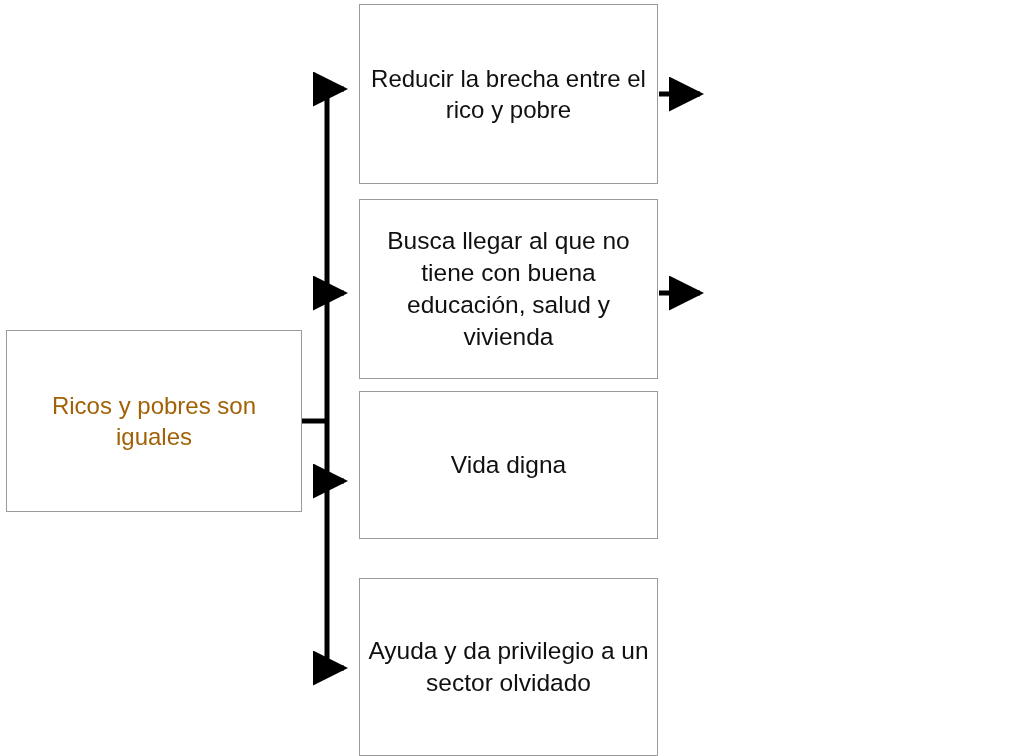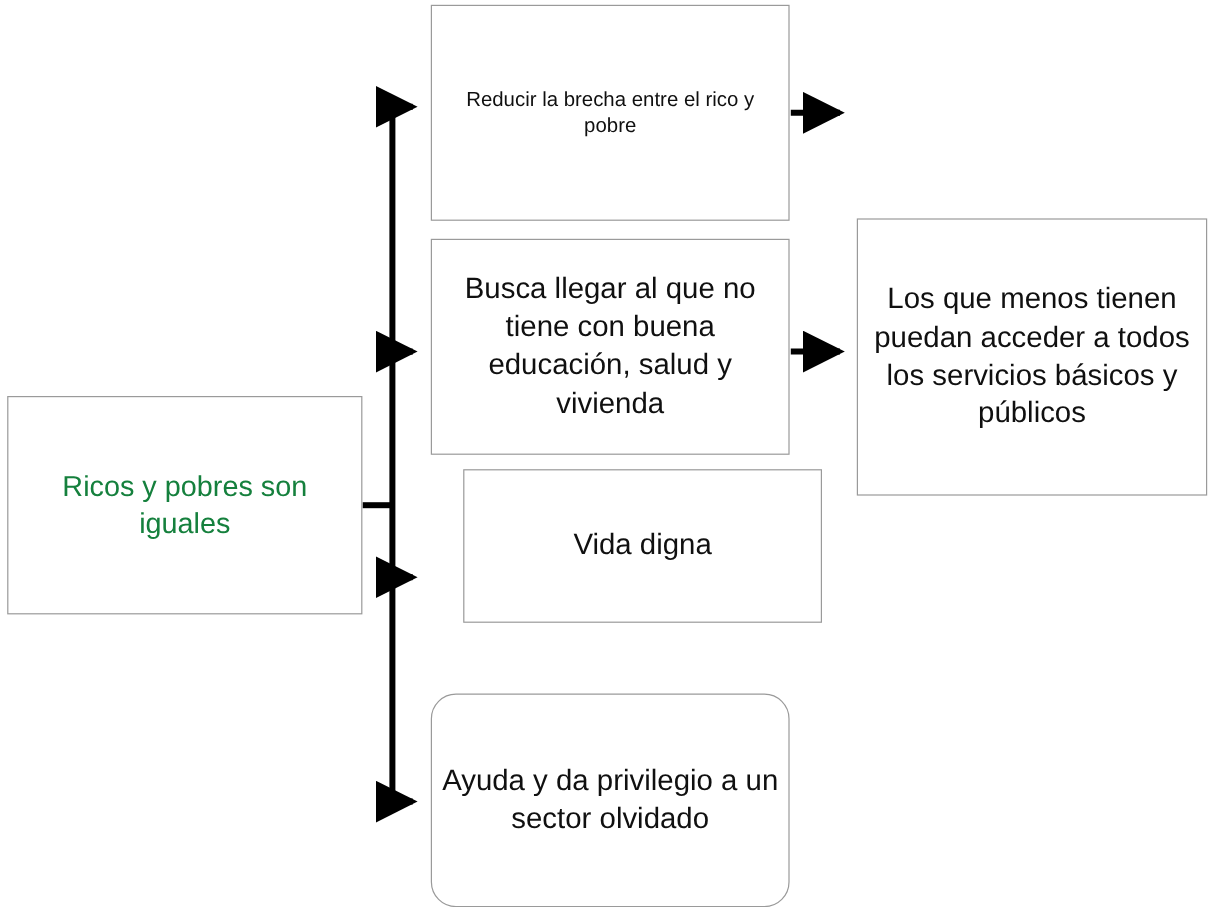--- a/index.html
+++ b/index.html
@@ -38,53 +38,51 @@
     width: 100%;
     white-space: pre-line;
   }
   
   #node-root {
     left: 6px;
     top: 330px;
     width: 296px;
     height: 182px;
     font-size: 24px;
-    color: #15803d;
+    color: #a16207;
   }
   
   #node-mid-1 {
     left: 359px;
     top: 4px;
     width: 299px;
     height: 180px;
-    font-size: 17px;
+    font-size: 24px;
   }
   #node-mid-2 {
     left: 359px;
     top: 199px;
     width: 299px;
     height: 180px;
     font-size: 24.5px;
     justify-content: center;
   }
   #node-mid-3 {
     left: 359px;
     top: 391px;
     width: 299px;
-    height: 128px;
+    height: 148px;
     font-size: 24.5px;
-    margin-left: 27px;
   }
   #node-mid-4 {
     left: 359px;
     top: 578px;
     width: 299px;
     height: 178px;
     font-size: 24.5px;
-    border-radius: 21px;
   }
   
   #node-right-1 {
     left: 714px;
     top: 4px;
     width: 292px;
     height: 179px;
     font-size: 24.5px;
   }
   #node-right-2 {
@@ -145,17 +143,14 @@
 
   <div class="box" id="node-mid-3">
     <span class="box-text">Vida digna</span>
   </div>
 
   <div class="box" id="node-mid-4">
     <span class="box-text">Ayuda y da privilegio a un sector olvidado</span>
   </div>
 
 
-  <div class="box" id="node-right-2">
-    <span class="box-text">Los que menos tienen puedan acceder a todos los servicios básicos y públicos</span>
-  </div>
 
 </div>
 
 </body></html>

